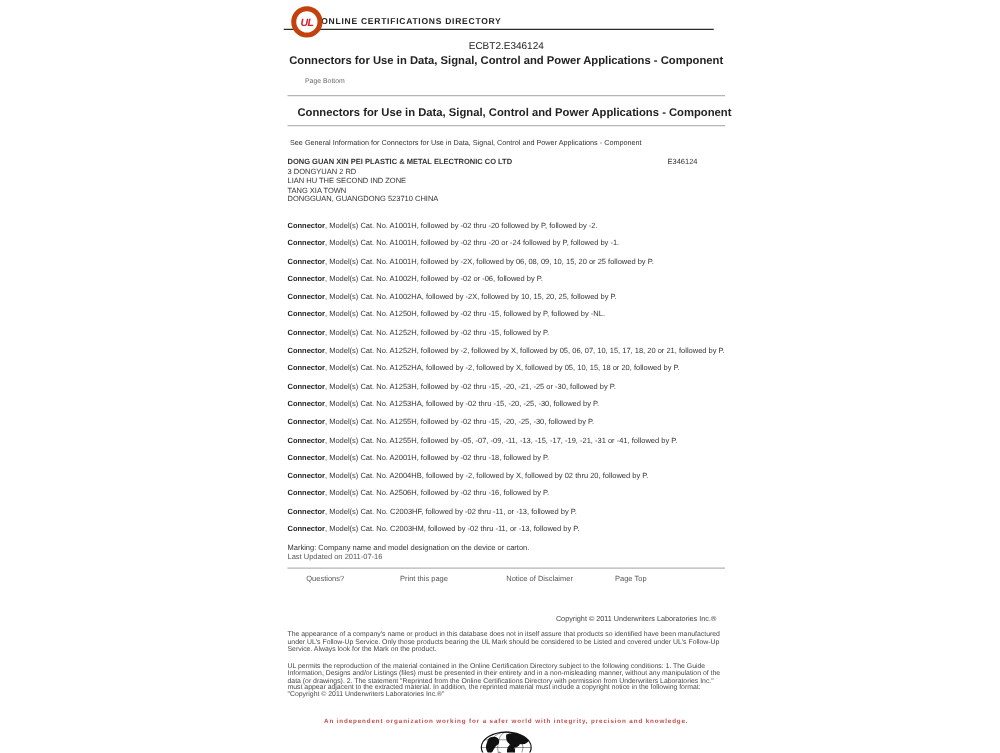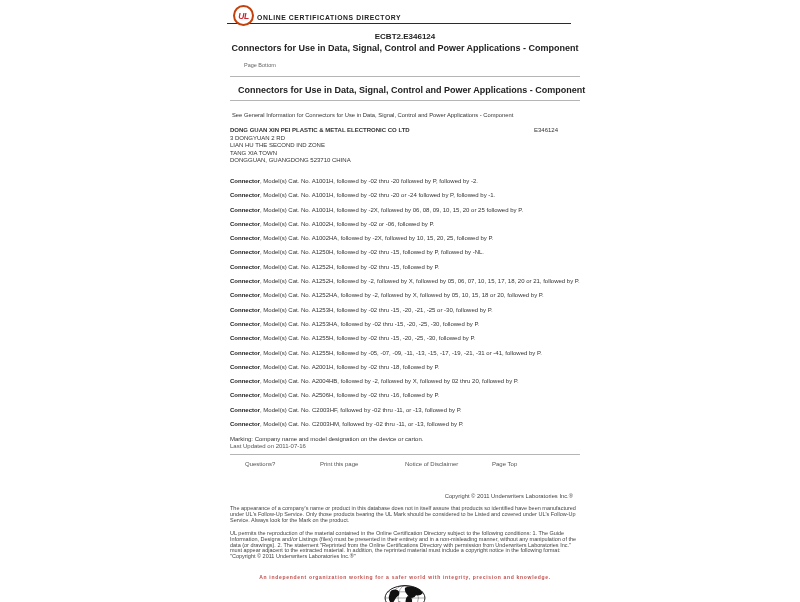--- a/index.html
+++ b/index.html
@@ -2,27 +2,27 @@
 <html><head>
 <meta charset="utf-8">
 <style>
   html,body{margin:0;padding:0;background:#ffffff;}
   body{width:800px;height:602px;position:relative;font-family:"Liberation Sans",sans-serif;color:#333;overflow:hidden;}
   .page{position:absolute;left:230px;top:4px;width:350px;}
 
   
   .header{position:relative;height:24px;}
   .header-line{position:absolute;left:-3px;right:9px;top:19px;border-top:1.4px solid #2b2b2b;}
-  .ul-logo{position:absolute;left:3px;top:1px;width:17px;height:17px;border:2px solid #c2410c;border-radius:50%;background:#fff;z-index:2;display:flex;align-items:center;justify-content:center;}
+  .ul-logo{position:absolute;left:3px;top:1px;width:17px;height:17px;border:4px solid #c2410c;border-radius:50%;background:#fff;z-index:2;display:flex;align-items:center;justify-content:center;}
   .ul-logo span{color:#d2232a;font-weight:bold;font-style:italic;font-size:8.5px;line-height:8px;letter-spacing:-0.5px;}
   .dir-title{position:absolute;left:27px;top:10px;font-size:6.8px;font-weight:bold;color:#222;letter-spacing:0.6px;white-space:nowrap;}
 
   
   .title-block{text-align:center;}
-  .code{font-size:8px;font-weight:bold;color:#222;margin-top:4px;}
+  .code{font-size:8px;font-weight:normal;color:#222;margin-top:4px;}
   .main-title{font-size:9px;font-weight:bold;color:#222;margin-top:2px;white-space:nowrap;}
   .page-bottom{font-size:5.5px;color:#666;margin:3px 0 0 14px;display:inline-block;}
 
   .rule{border:none;border-top:1px solid #b5b5b5;margin:0;}
   .rule1{margin-top:5px;}
   .rule2{margin-top:5px;}
   .rule3{margin-top:4px;}
 
   .section-heading{font-size:9px;font-weight:bold;color:#222;margin:8px 0 0 8px;white-space:nowrap;}
 

